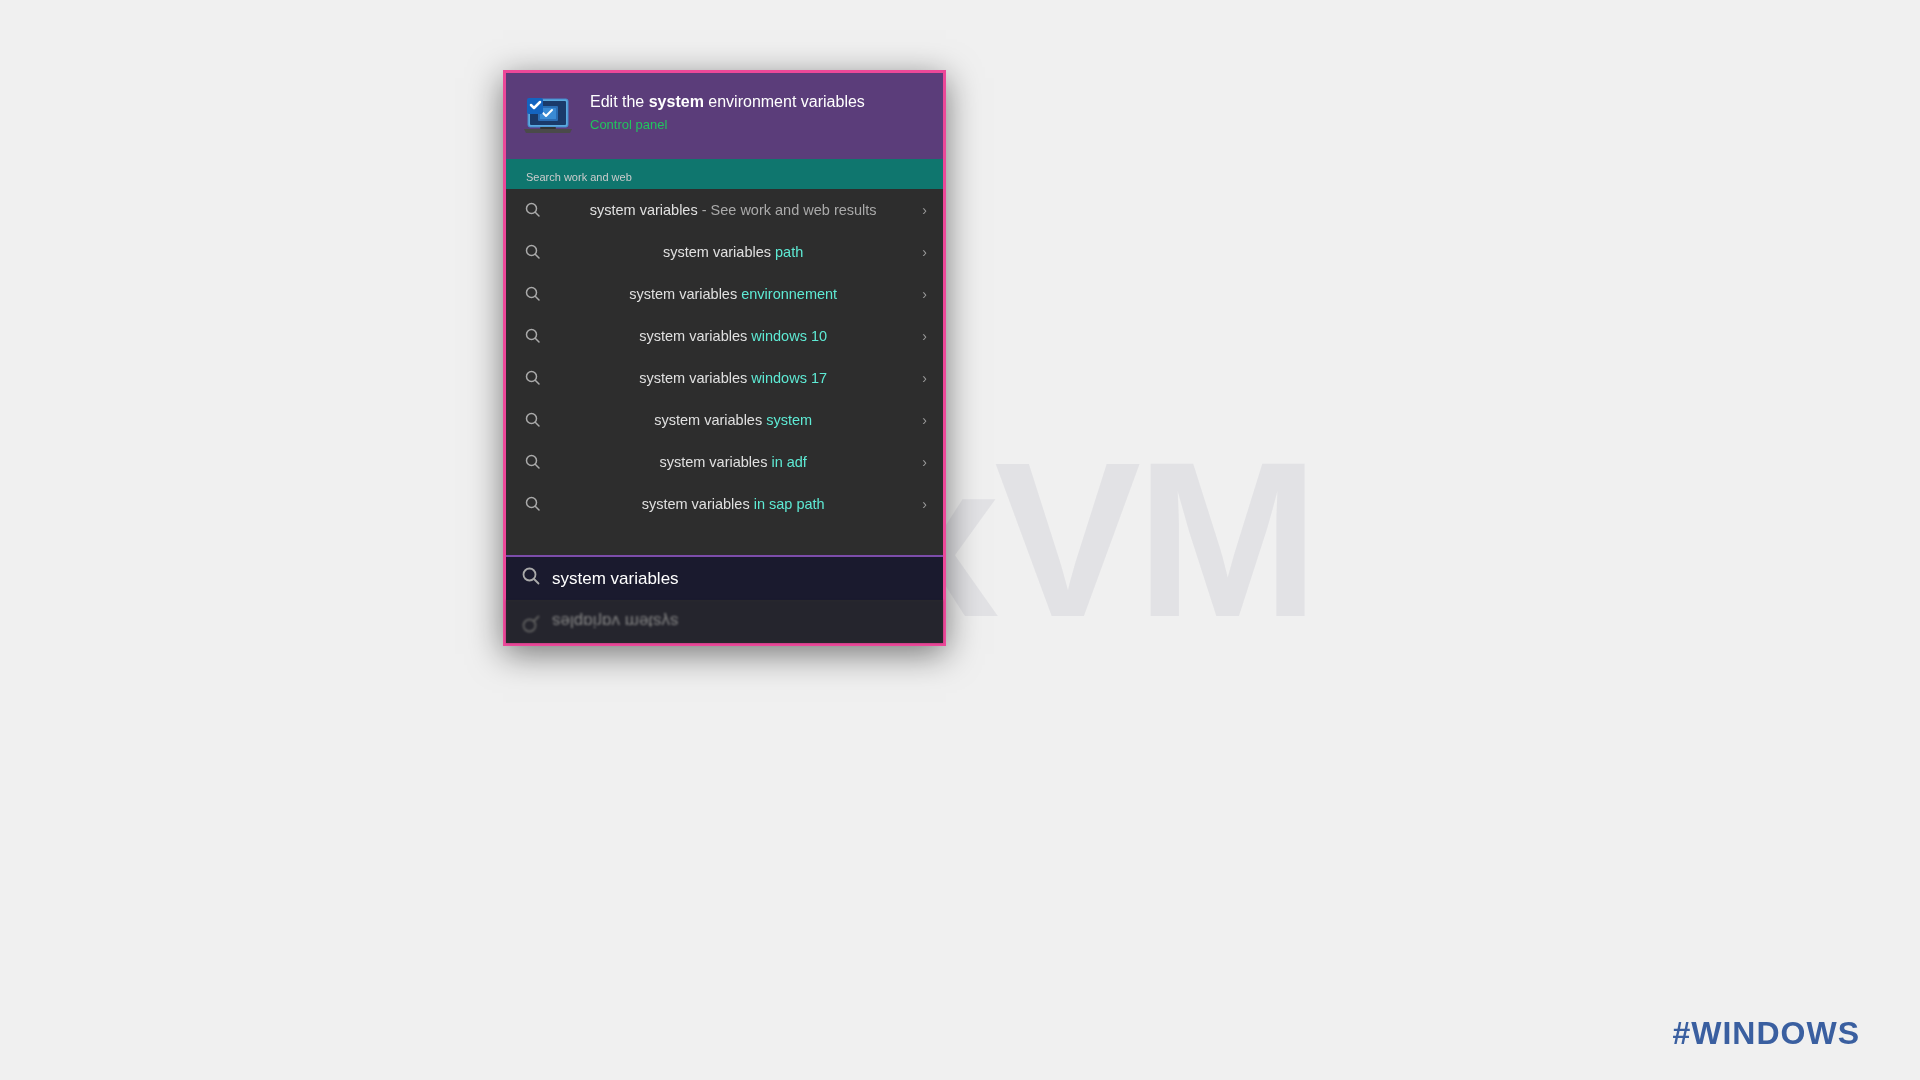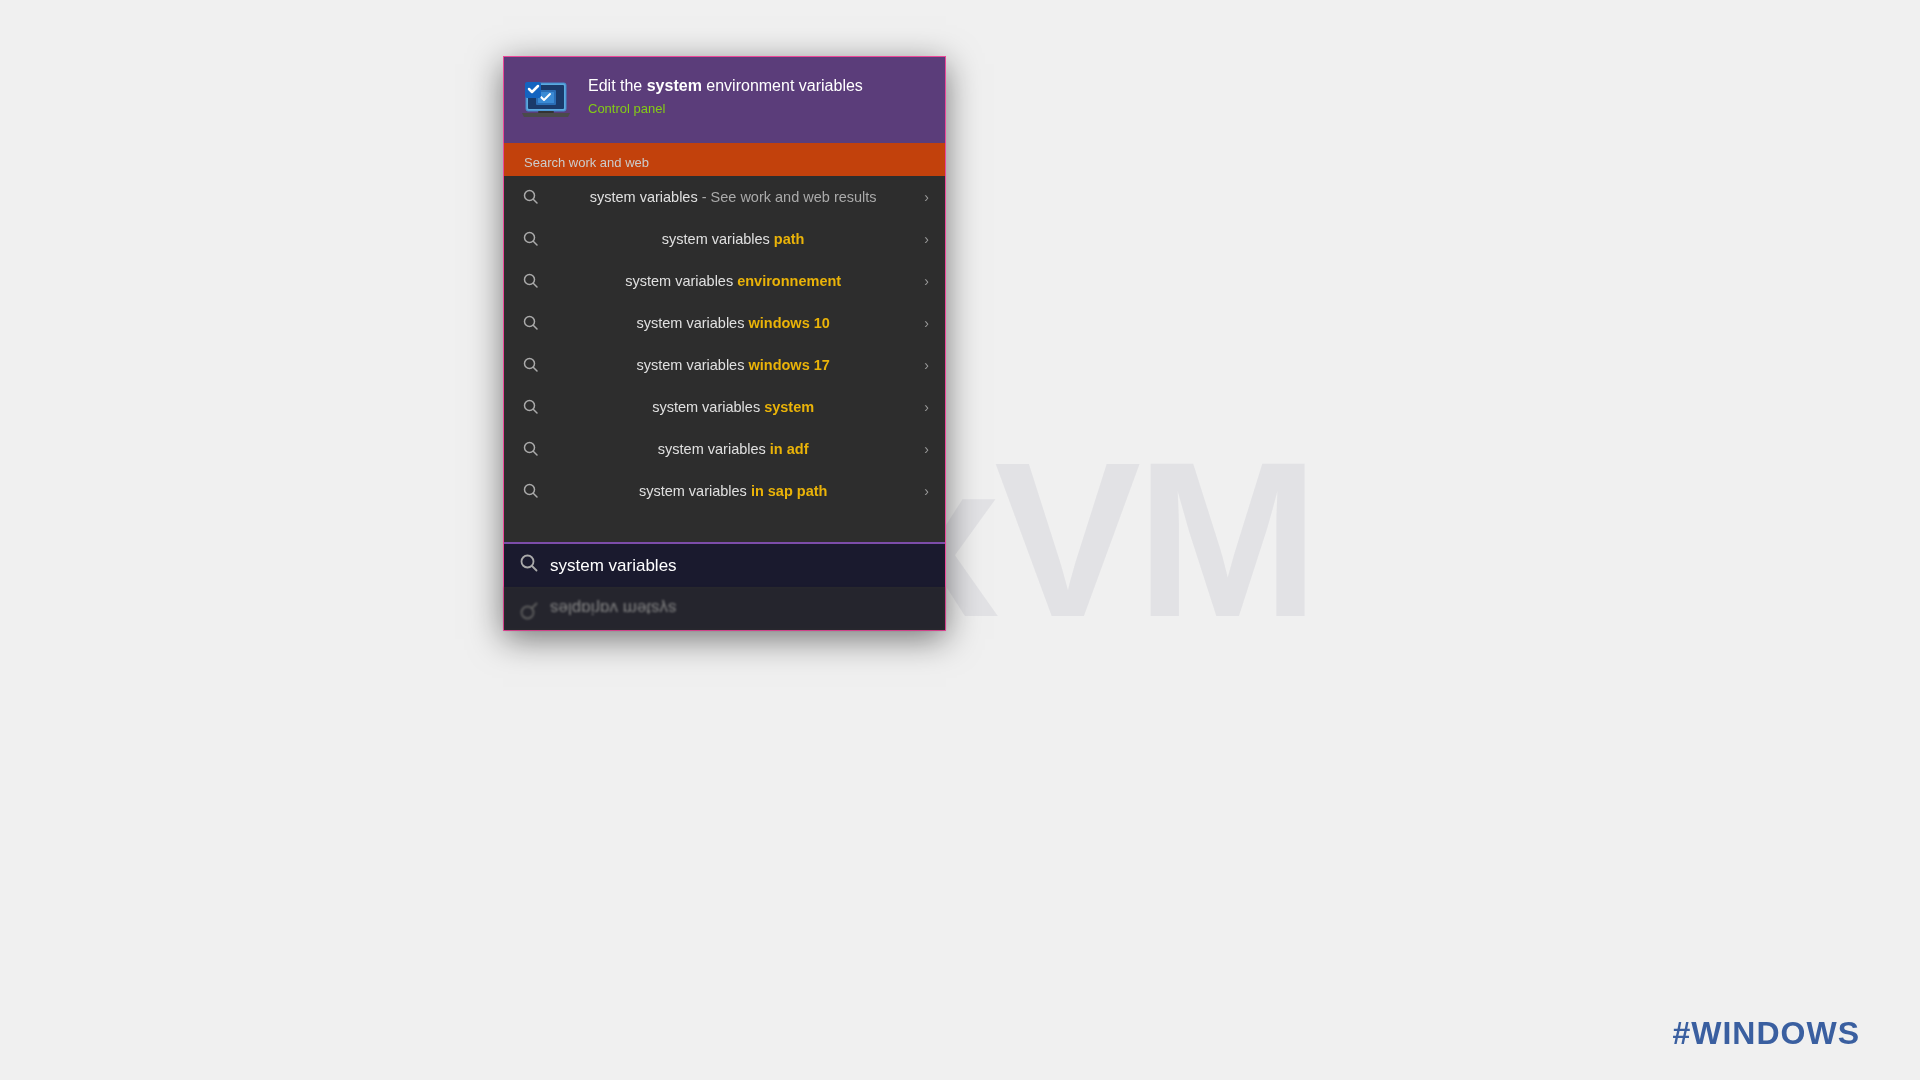--- a/index.html
+++ b/index.html
@@ -35,24 +35,24 @@
       font-size: 32px;
       font-weight: 700;
       color: #3a5fa0;
       letter-spacing: 1px;
     }
 
     
     .search-popup {
       position: absolute;
       left: 503px;
-      top: 56px;
+      top: 70px;
       width: 443px;
       background: #2d2d2d;
-      border: 1px solid #ec4899;
+      border: 3px solid #ec4899;
       display: flex;
       flex-direction: column;
       box-shadow: 0 8px 32px rgba(0,0,0,0.5);
     }
 
     
     .top-result {
       background: #5b3d7a;
       padding: 18px 20px 18px 16px;
       display: flex;
@@ -80,31 +80,31 @@
       line-height: 1.4;
       font-weight: 400;
     }
 
     .top-result-title strong {
       font-weight: 700;
     }
 
     .top-result-subtitle {
       font-size: 13px;
-      color: #84cc16;
+      color: #22c55e;
       margin-top: 4px;
     }
 
     
     .section-header {
       padding: 12px 20px 6px 20px;
-      font-size: 13px;
+      font-size: 11px;
       color: #cccccc;
       font-weight: 400;
-      background: #c2410c;
+      background: #0f766e;
     }
 
     
     .suggestion-item {
       display: flex;
       align-items: center;
       padding: 10px 16px 10px 16px;
       background: #2d2d2d;
       cursor: pointer;
       gap: 14px;
@@ -126,22 +126,22 @@
     }
 
     .suggestion-item .item-text {
       flex: 1;
       font-size: 14.5px;
       color: #e0e0e0;
       font-weight: 400;
     }
 
     .suggestion-item .item-text strong {
-      font-weight: 700;
-      color: #eab308;
+      font-weight: 400;
+      color: #5eead4;
     }
 
     .suggestion-item .item-text .sub-text {
       color: #aaaaaa;
       font-weight: 400;
     }
 
     .suggestion-item .chevron {
       color: #999999;
       font-size: 14px;

